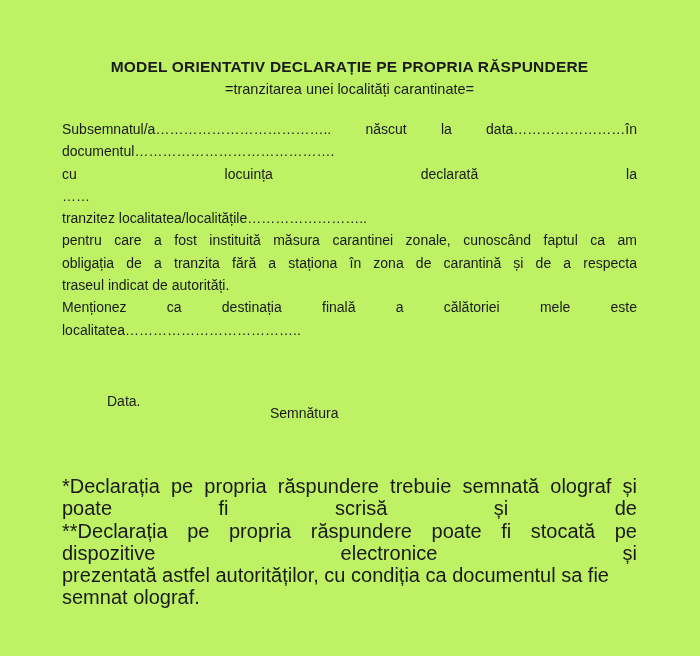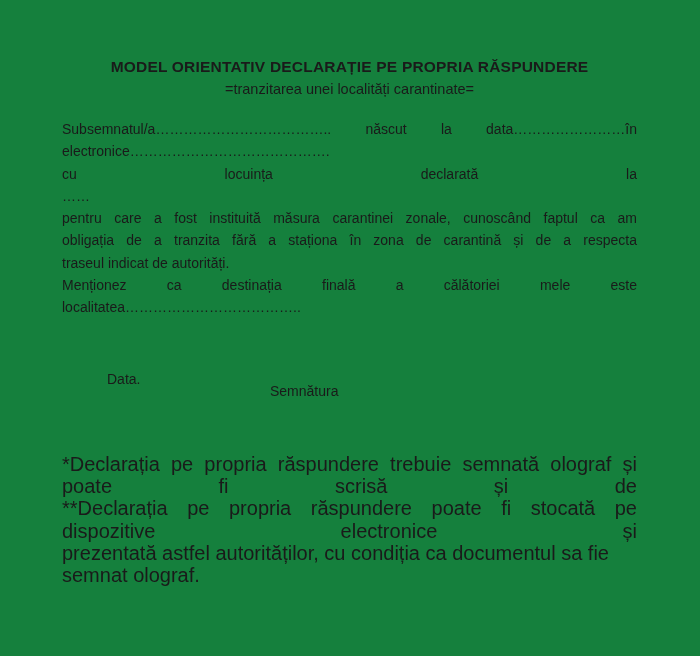--- a/index.html
+++ b/index.html
@@ -1,20 +1,20 @@
 <!DOCTYPE html>
 <html><head>
 <meta charset="utf-8">
 <style>
   html, body { margin: 0; padding: 0; background: #ffffff; }
   .page {
     position: relative;
     width: 700px;
     height: 656px;
-    background: #15803d;
+    background: #bef264;
     color: #1a1a1a;
     font-family: "Liberation Sans", sans-serif;
     box-sizing: border-box;
     padding: 56px 63px 0 62px;
     overflow: hidden;
   }
   .header { text-align: center; }
   .title {
     font-size: 15.5px;
     font-weight: bold;
@@ -60,23 +60,24 @@
 
 <div class="page">
 
   <div class="header">
     <div class="title">MODEL ORIENTATIV DECLARAȚIE PE PROPRIA RĂSPUNDERE</div>
     <div class="subtitle">=tranzitarea unei localități carantinate=</div>
   </div>
 
   <div class="body-text">
     <div class="line spread">Subsemnatul/a……………………………….. născut la data……………………în</div>
-    <div class="line">electronice…………………………………….</div>
+    <div class="line">documentul…………………………………….</div>
     <div class="line spread">cu locuința declarată la</div>
     <div class="line">……</div>
+    <div class="line">tranzitez localitatea/localitățile……………………..</div>
     <div class="line spread">pentru care a fost instituită măsura carantinei zonale, cunoscând faptul ca am</div>
     <div class="line spread">obligația de a tranzita fără a staționa în zona de carantină și de a respecta</div>
     <div class="line">traseul indicat de autorități.</div>
     <div class="line spread">Menționez ca destinația finală a călătoriei mele este</div>
     <div class="line">localitatea………………………………..</div>
   </div>
 
   <div class="sig-row">
     <span class="sig-label">Data.</span>
     <span class="sig-name">Semnătura</span>

